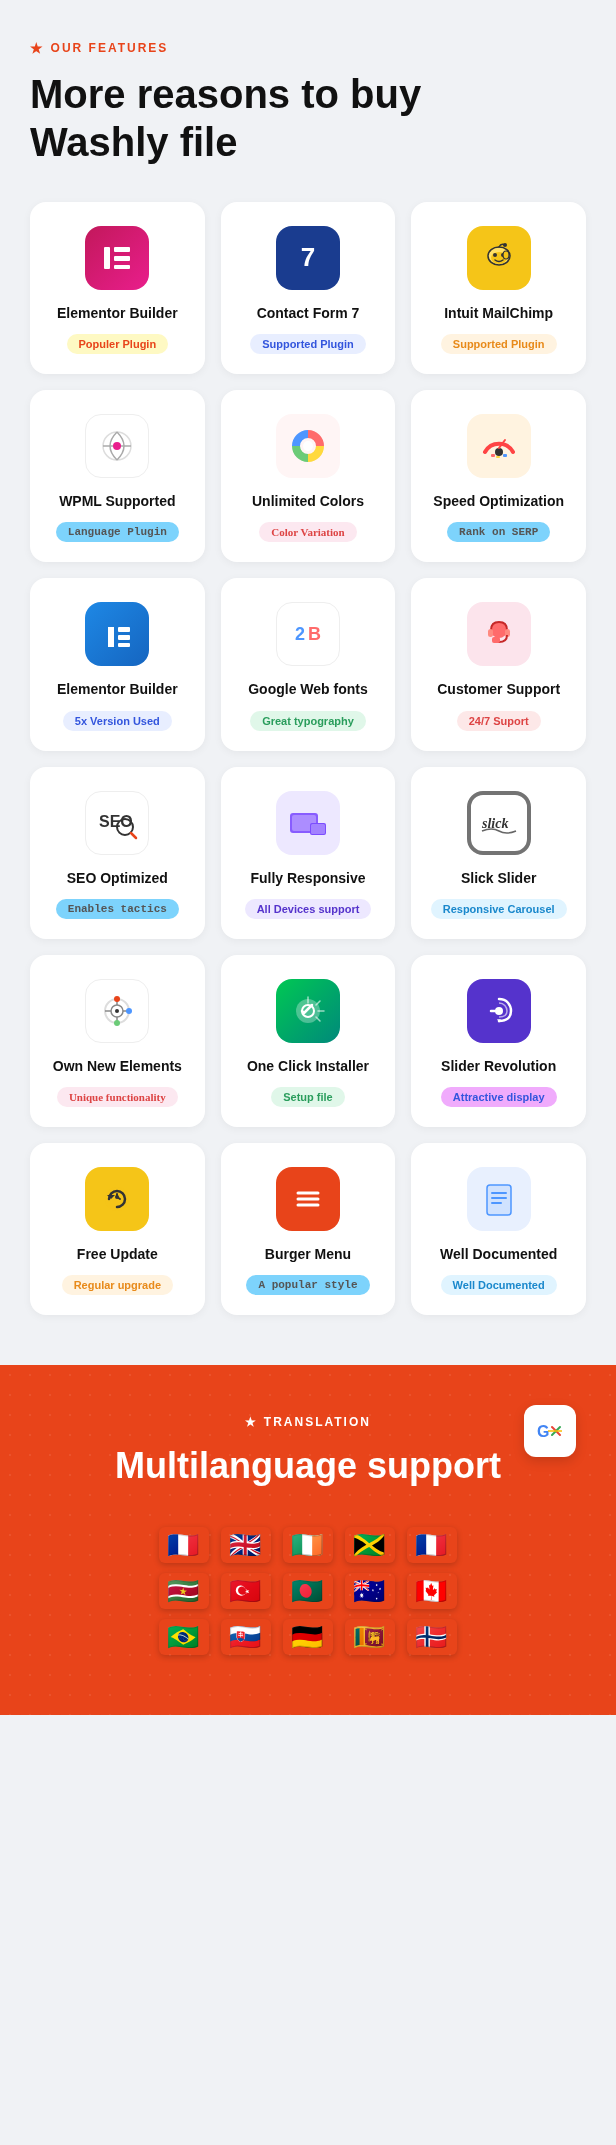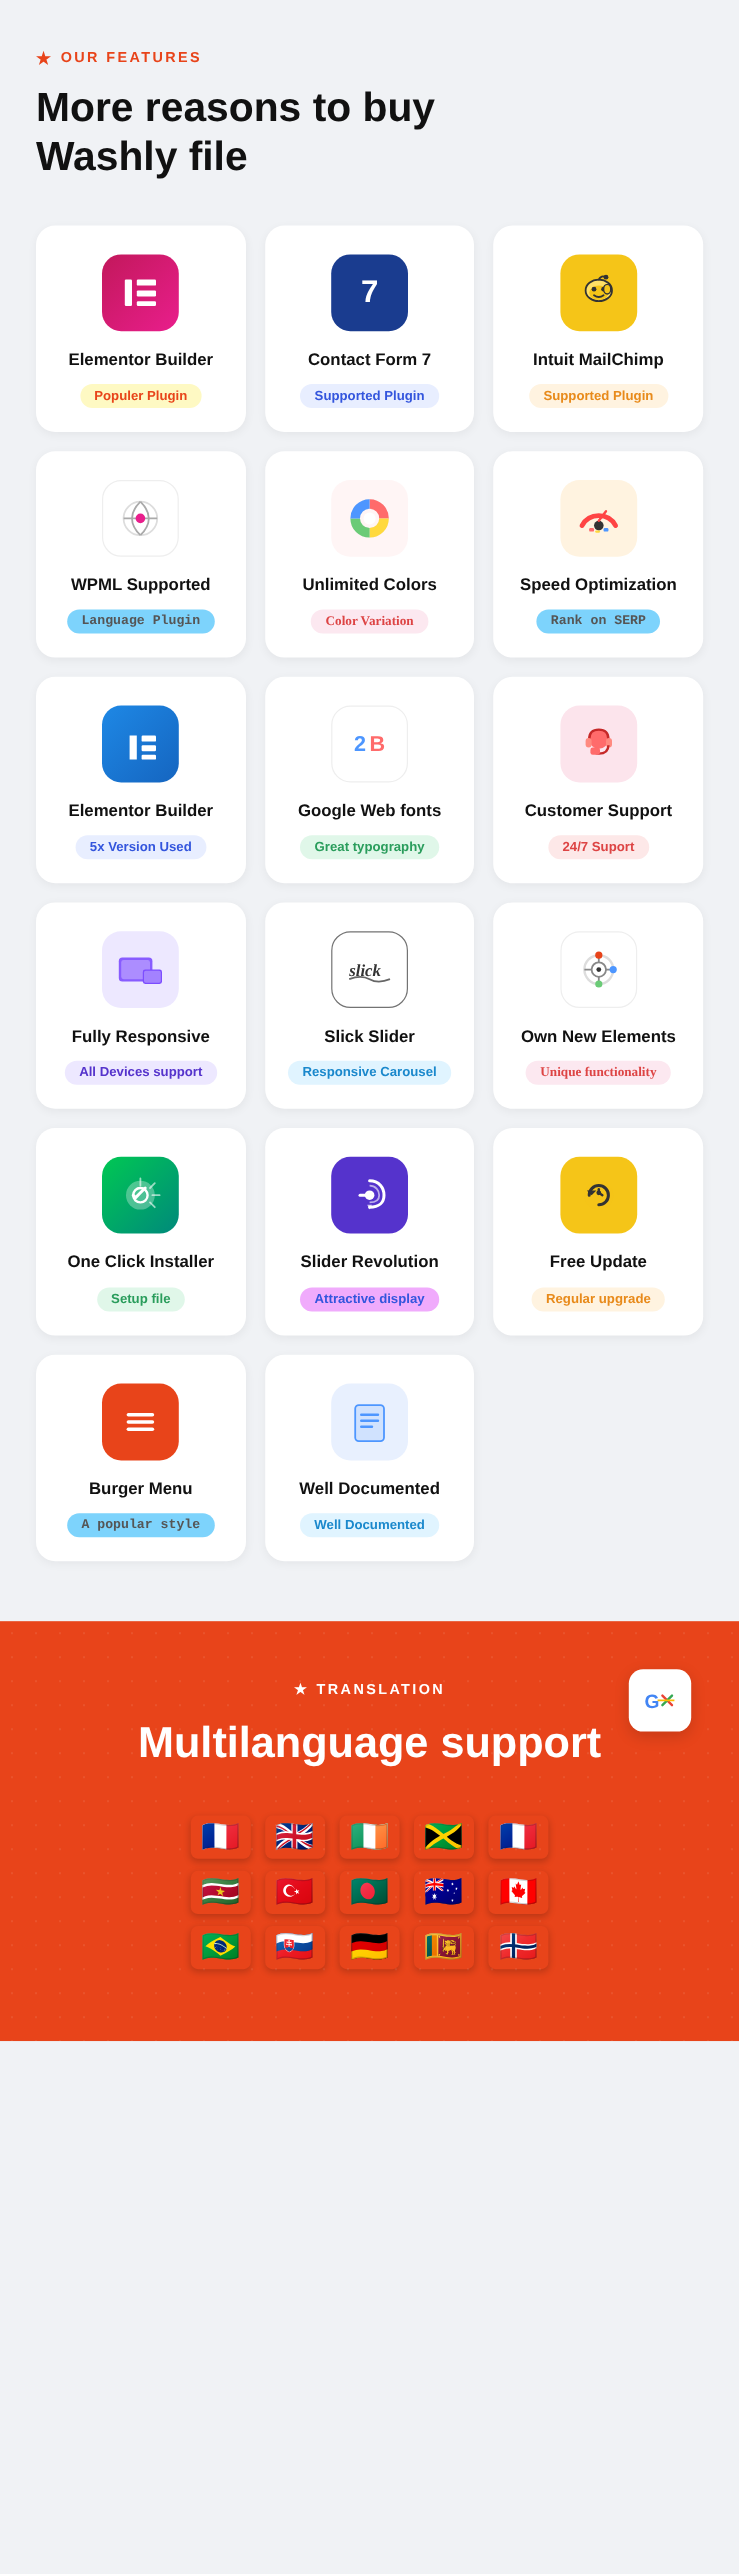--- a/index.html
+++ b/index.html
@@ -26,21 +26,21 @@
       text-transform: uppercase;
       margin-bottom: 14px;
     }
 
     .section-label .star {
       color: #e8441a;
       font-size: 14px;
     }
 
     .section-title {
-      font-size: 34px;
+      font-size: 40px;
       font-weight: 800;
       color: #111;
       line-height: 1.2;
       margin-bottom: 36px;
     }
 
     .features-grid {
       display: grid;
       grid-template-columns: repeat(3, 1fr);
       gap: 16px;
@@ -101,21 +101,21 @@
     .icon-cf7 { background: #1a3c8f; }
     .icon-mailchimp { background: #f5c518; }
     .icon-wpml { background: #fff; border: 1px solid #eee; }
     .icon-colors { background: #fff5f5; }
     .icon-speed { background: #fff3e0; }
     .icon-elementor2 { background: linear-gradient(135deg, #1e88e5, #1565c0); }
     .icon-fonts { background: #fff; border: 1px solid #eee; }
     .icon-support { background: #fce4ec; }
     .icon-seo { background: #fff; border: 1px solid #eee; }
     .icon-responsive { background: #ede8ff; }
-    .icon-slick { background: #fff; border: 1px solid #737373; text-align: right; }
+    .icon-slick { background: #fff; border: 4px solid #737373; text-align: right; }
     .icon-oneclick { background: linear-gradient(135deg, #00c853, #00897b); }
     .icon-elements { background: #fff; border: 1px solid #eee; }
     .icon-revolution { background: #5533cc; }
     .icon-update { background: #f5c518; }
     .icon-burger { background: #e8441a; }
     .icon-documented { background: #e8f0fe; }
 
     
     .translation-section {
       background: #e8441a;
@@ -335,20 +335,31 @@
           <rect x="11" y="17" width="5" height="8" rx="2.5" fill="#ff8a80"></rect>
           <rect x="28" y="17" width="5" height="8" rx="2.5" fill="#ff8a80"></rect>
           <path d="M30 23 Q30 30 22 30 Q18 30 18 27" stroke="#c62828" stroke-width="2" fill="none"></path>
           <rect x="15" y="25" width="8" height="6" rx="2" fill="#ff6b6b"></rect>
         </svg>
       </div>
       <div class="feature-name">Customer Support</div>
       <span class="feature-badge badge-red">24/7 Suport</span>
     </div>
 
+    <div class="feature-card">
+      <div class="feature-icon icon-seo">
+        <svg width="44" height="44" viewBox="0 0 44 44" fill="none">
+          <text x="4" y="26" fill="#333" font-size="16" font-weight="900" font-family="Arial">SEO</text>
+          <circle cx="30" cy="26" r="8" fill="none" stroke="#333" stroke-width="2"></circle>
+          <line x1="36" y1="32" x2="41" y2="37" stroke="#e8441a" stroke-width="2.5" stroke-linecap="round"></line>
+        </svg>
+      </div>
+      <div class="feature-name">SEO Optimized</div>
+      <span class="feature-badge badge-gray">Enables tactics</span>
+    </div>
 
     <div class="feature-card">
       <div class="feature-icon icon-responsive">
         <svg width="44" height="44" viewBox="0 0 44 44" fill="none">
           <rect x="4" y="12" width="28" height="20" rx="3" fill="#7c4dff" opacity="0.9"></rect>
           <rect x="6" y="14" width="24" height="16" rx="2" fill="white" opacity="0.3"></rect>
           <rect x="24" y="22" width="16" height="12" rx="2" fill="#7c4dff"></rect>
           <rect x="25" y="23" width="14" height="10" rx="1.5" fill="white" opacity="0.3"></rect>
         </svg>
       </div>

